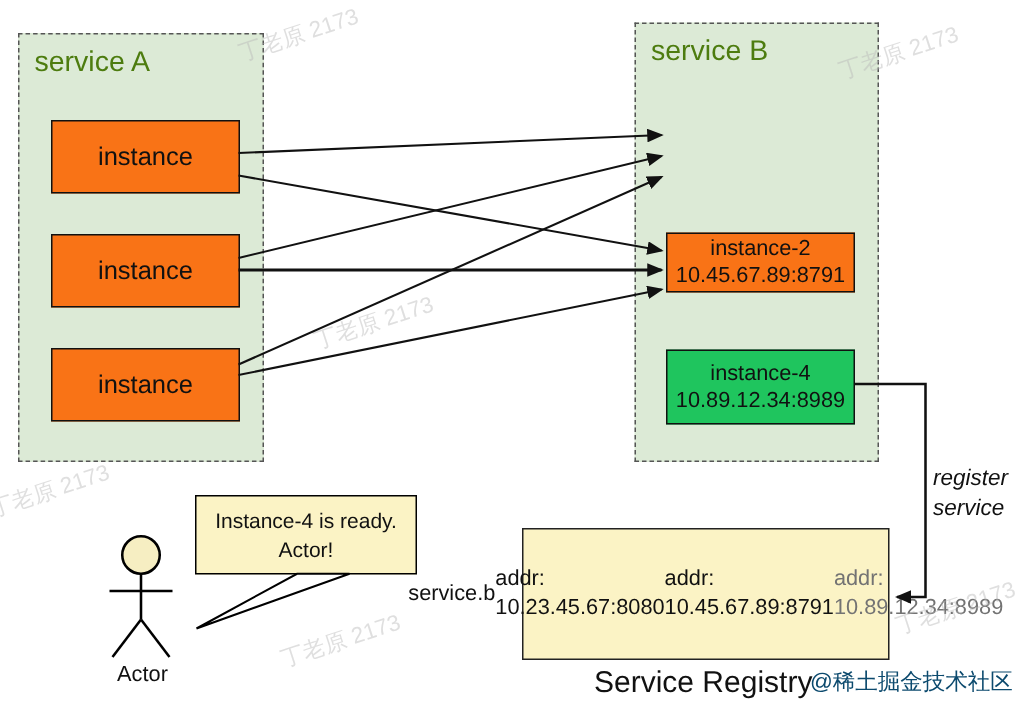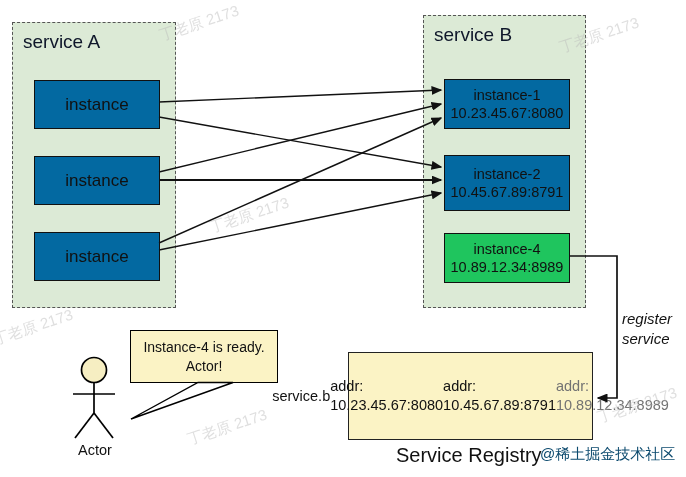--- a/index.html
+++ b/index.html
@@ -5,28 +5,28 @@
   html,body{margin:0;padding:0;background:#fff;}
   #stage{
     position:relative;width:686px;height:477px;background:#ffffff;
     font-family:"Liberation Sans", sans-serif;color:#111;overflow:hidden;
   }
   .container-box{
     position:absolute;background:#dcead6;border:1.6px dashed #555;
     box-sizing:border-box;
   }
   .container-title{
-    position:absolute;top:8px;left:10px;font-size:19px;color:#0f172a;
+    position:absolute;top:8px;left:10px;font-size:19px;color:#4d7c0f;
   }
   .inst{
     position:absolute;box-sizing:border-box;border:1.6px solid #111;
     display:flex;flex-direction:column;align-items:center;justify-content:center;
     text-align:center;line-height:1.25;
   }
-  .inst.blue{background:#0369a1;}
+  .inst.blue{background:#f97316;}
   .inst.green{background:#1fc55e;}
   .inst .big{font-size:17px;}
   .inst .name{font-size:14.5px;}
   .inst .addr{font-size:14.5px;}
   .registry-box{
     position:absolute;left:348px;top:352px;width:245px;height:88px;
     background:#fbf3c5;border:1.8px solid #222;box-sizing:border-box;
     display:flex;flex-direction:row;align-items:center;justify-content:center;
     font-size:14.5px;line-height:1.28;
   }
@@ -68,25 +68,21 @@
     <div class="inst blue" style="left:21px;top:133px;width:126px;height:49px;">
       <span class="big">instance</span>
     </div>
     <div class="inst blue" style="left:21px;top:209px;width:126px;height:49px;">
       <span class="big">instance</span>
     </div>
   </div>
 
   <div class="container-box" style="left:423px;top:15px;width:163px;height:293px;">
     <div class="container-title">service B</div>
-    <div class="inst blue" style="left:20px;top:63px;width:126px;height:50px;">
-      <span class="name">instance-1</span>
-      <span class="addr">10.23.45.67:8080</span>
-    </div>
-    <div class="inst blue" style="left:20px;top:139px;width:126px;height:56px;">
+    <div class="inst blue" style="left:20px;top:139px;width:126px;height:40px;">
       <span class="name">instance-2</span>
       <span class="addr">10.45.67.89:8791</span>
     </div>
     <div class="inst green" style="left:20px;top:217px;width:126px;height:50px;text-align:right;">
       <span class="name">instance-4</span>
       <span class="addr">10.89.12.34:8989</span>
     </div>
   </div>
 
   <div class="registry-box">

